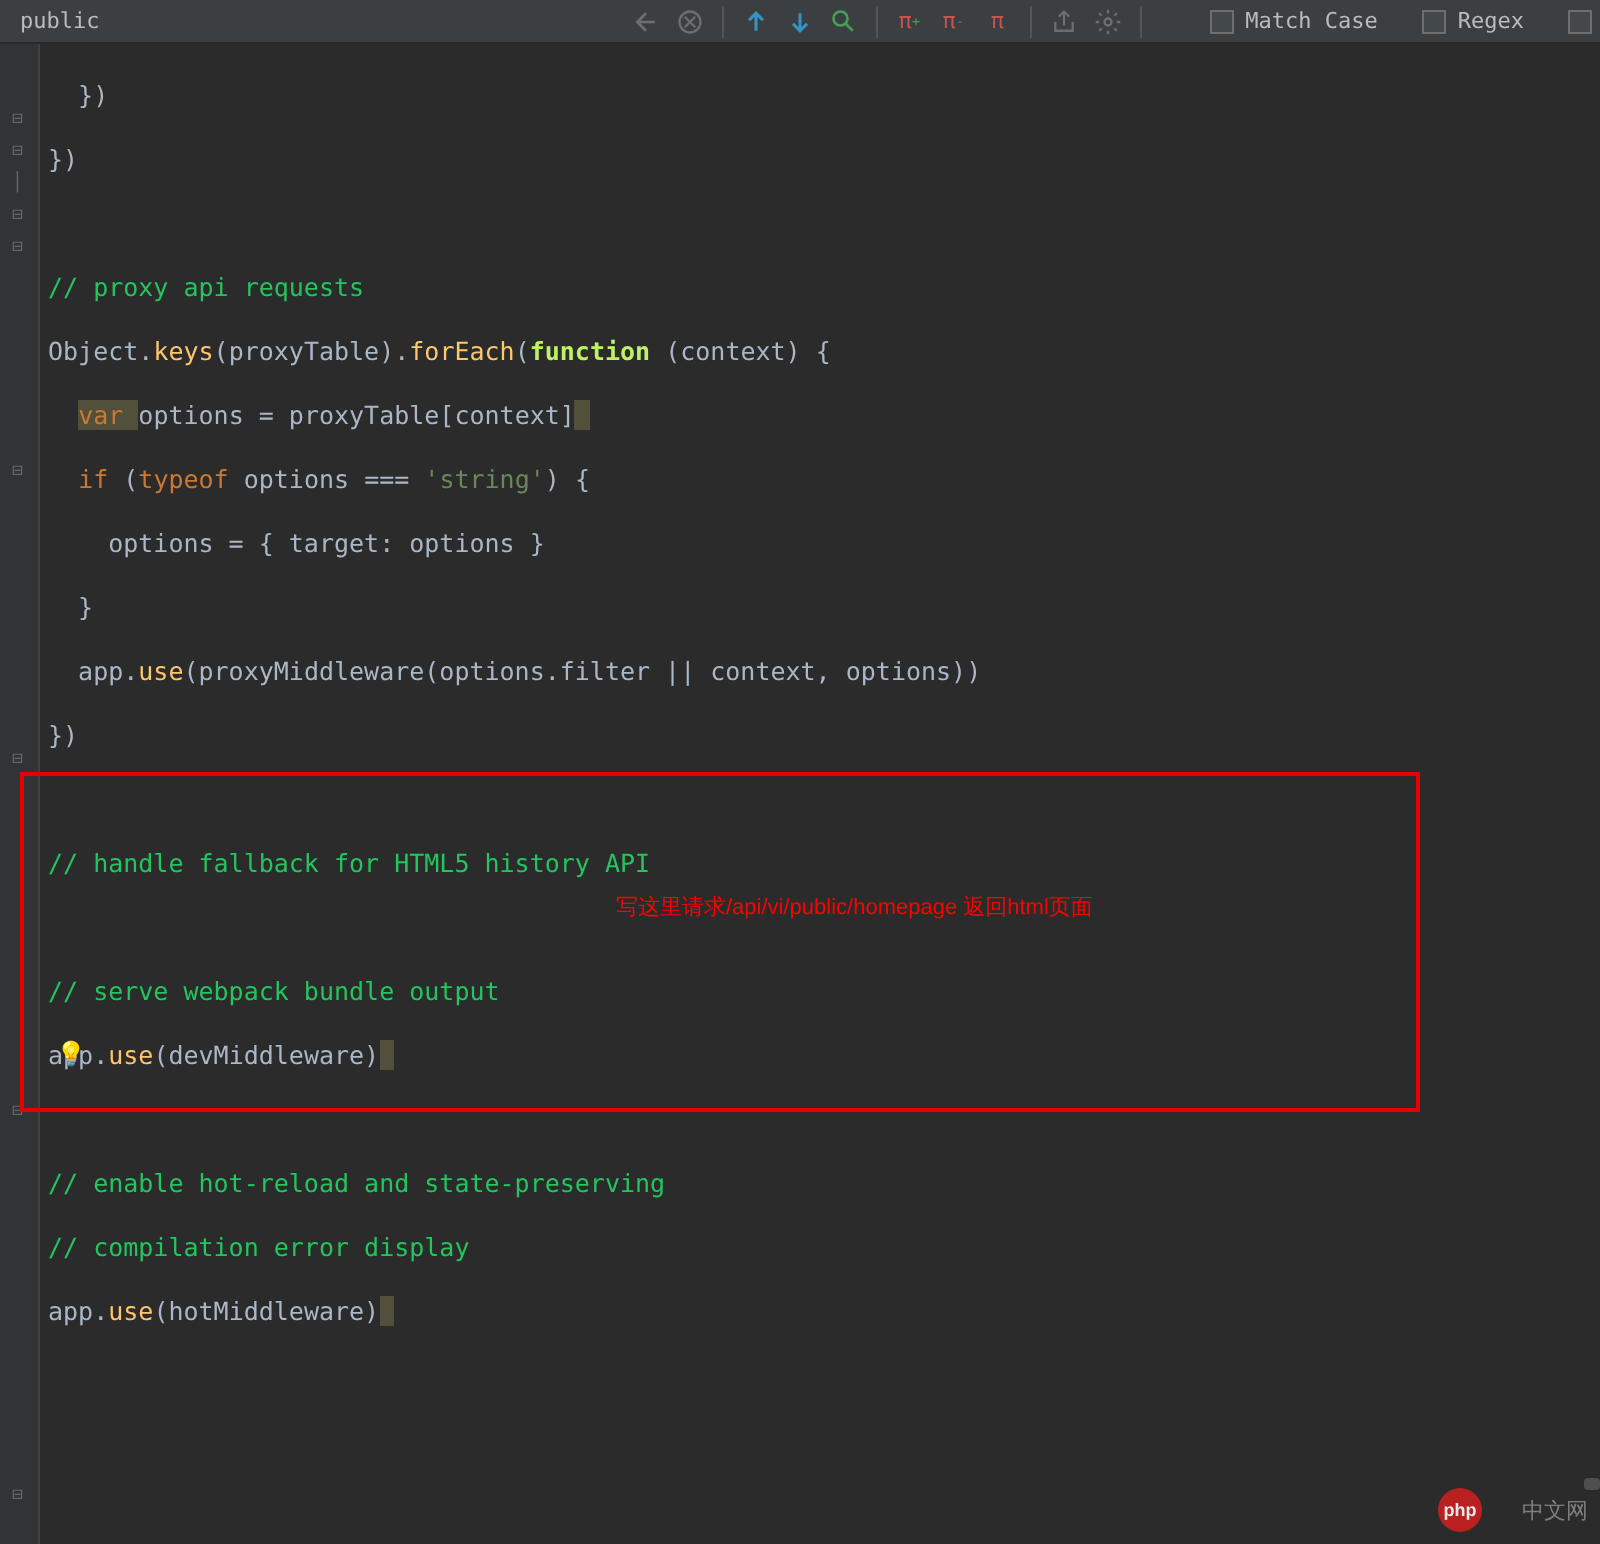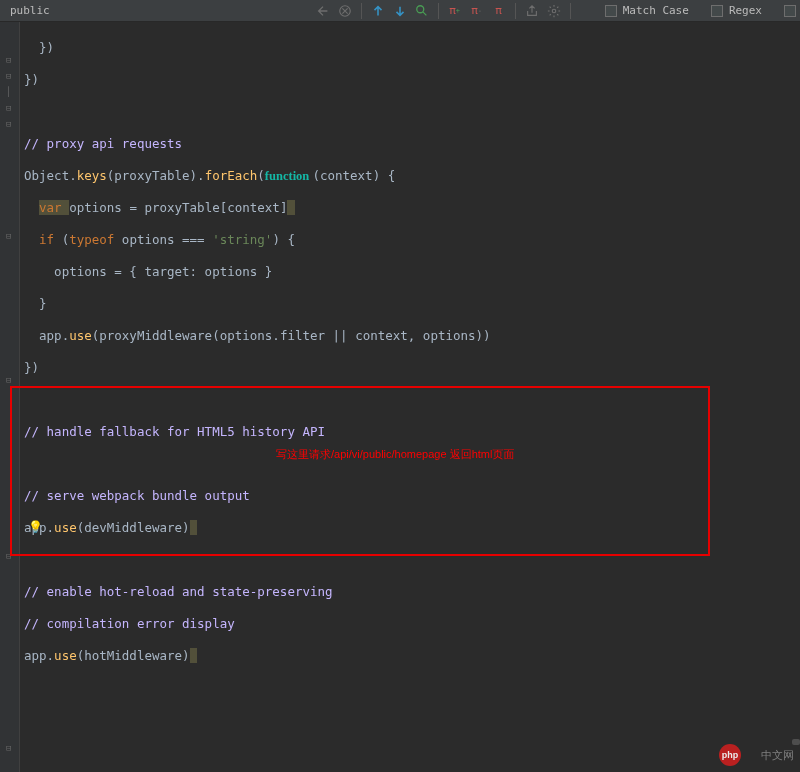--- a/index.html
+++ b/index.html
@@ -62,23 +62,23 @@
   .code {
     padding: 2px 0 0 4px;
     white-space: pre;
     line-height: 16px;
     font-size: 12.5px;
     position: relative;
     flex: 1;
   }
   .line { height: 16px; position: relative; }
   .kw { color: #cc7832; }
-  .kw-b { color: #14b8a6; font-weight: bold; font-family: Liberation Serif, serif; }
+  .kw-b { color: #bef264; font-weight: bold; }
   .str { color: #6a8759; }
-  .com { color: #c4b5fd; }
+  .com { color: #22c55e; }
   .fn { color: #ffc66d; }
   .ul { text-decoration: underline; text-decoration-color: #808080; text-decoration-style: wavy; }
   .warn-box { background: #52503a; }
 
   .red-box {
     position: absolute;
     border: 2px solid #e60000;
     pointer-events: none;
   }
   .annotation {
@@ -215,21 +215,21 @@
 
 
 
 
 
 
 
 
 
     <div class="red-box" style="left:-10px; top:364px; width:700px; height:170px;"></div>
-    <div class="annotation" style="left:256px; top:424px;">写这里请求/api/vi/public/homepage 返回html页面</div>
+    <div class="annotation" style="left:288px; top:424px;">写这里请求/api/vi/public/homepage 返回html页面</div>
   </div>
 
   <span class="bulb" style="top:498px;">💡</span>
   <div class="sb-handle"></div>
 </div>
 
 <div class="watermark">
   <div class="wm-badge">php</div>
   <div class="wm-text">中文网</div>
 </div>

